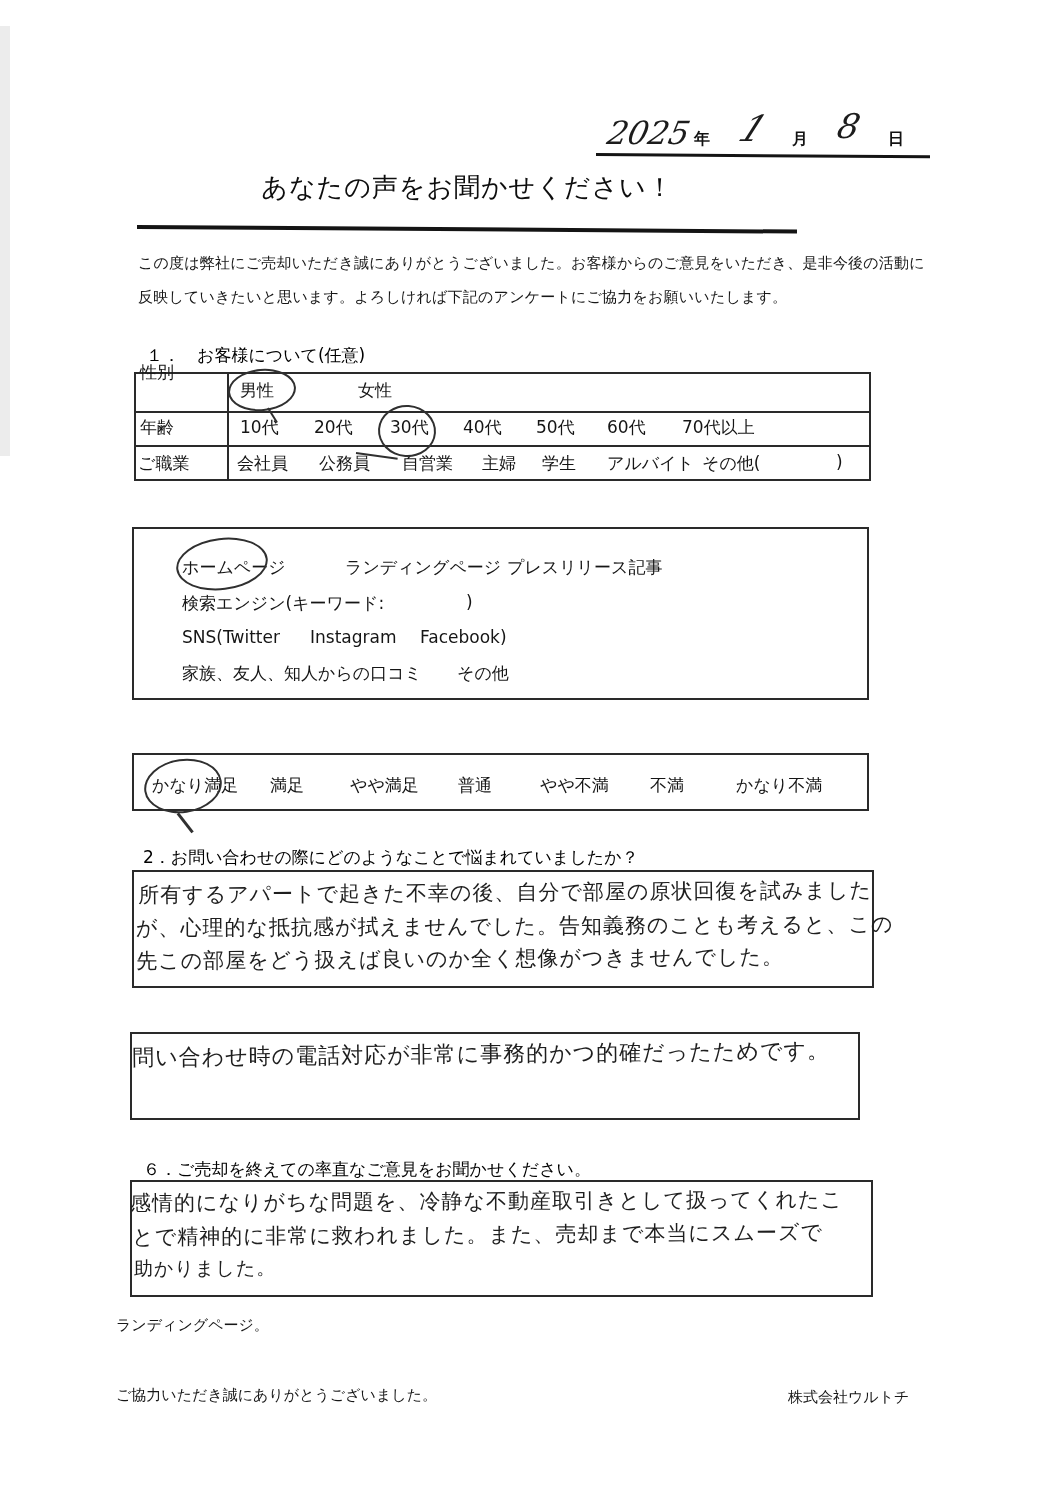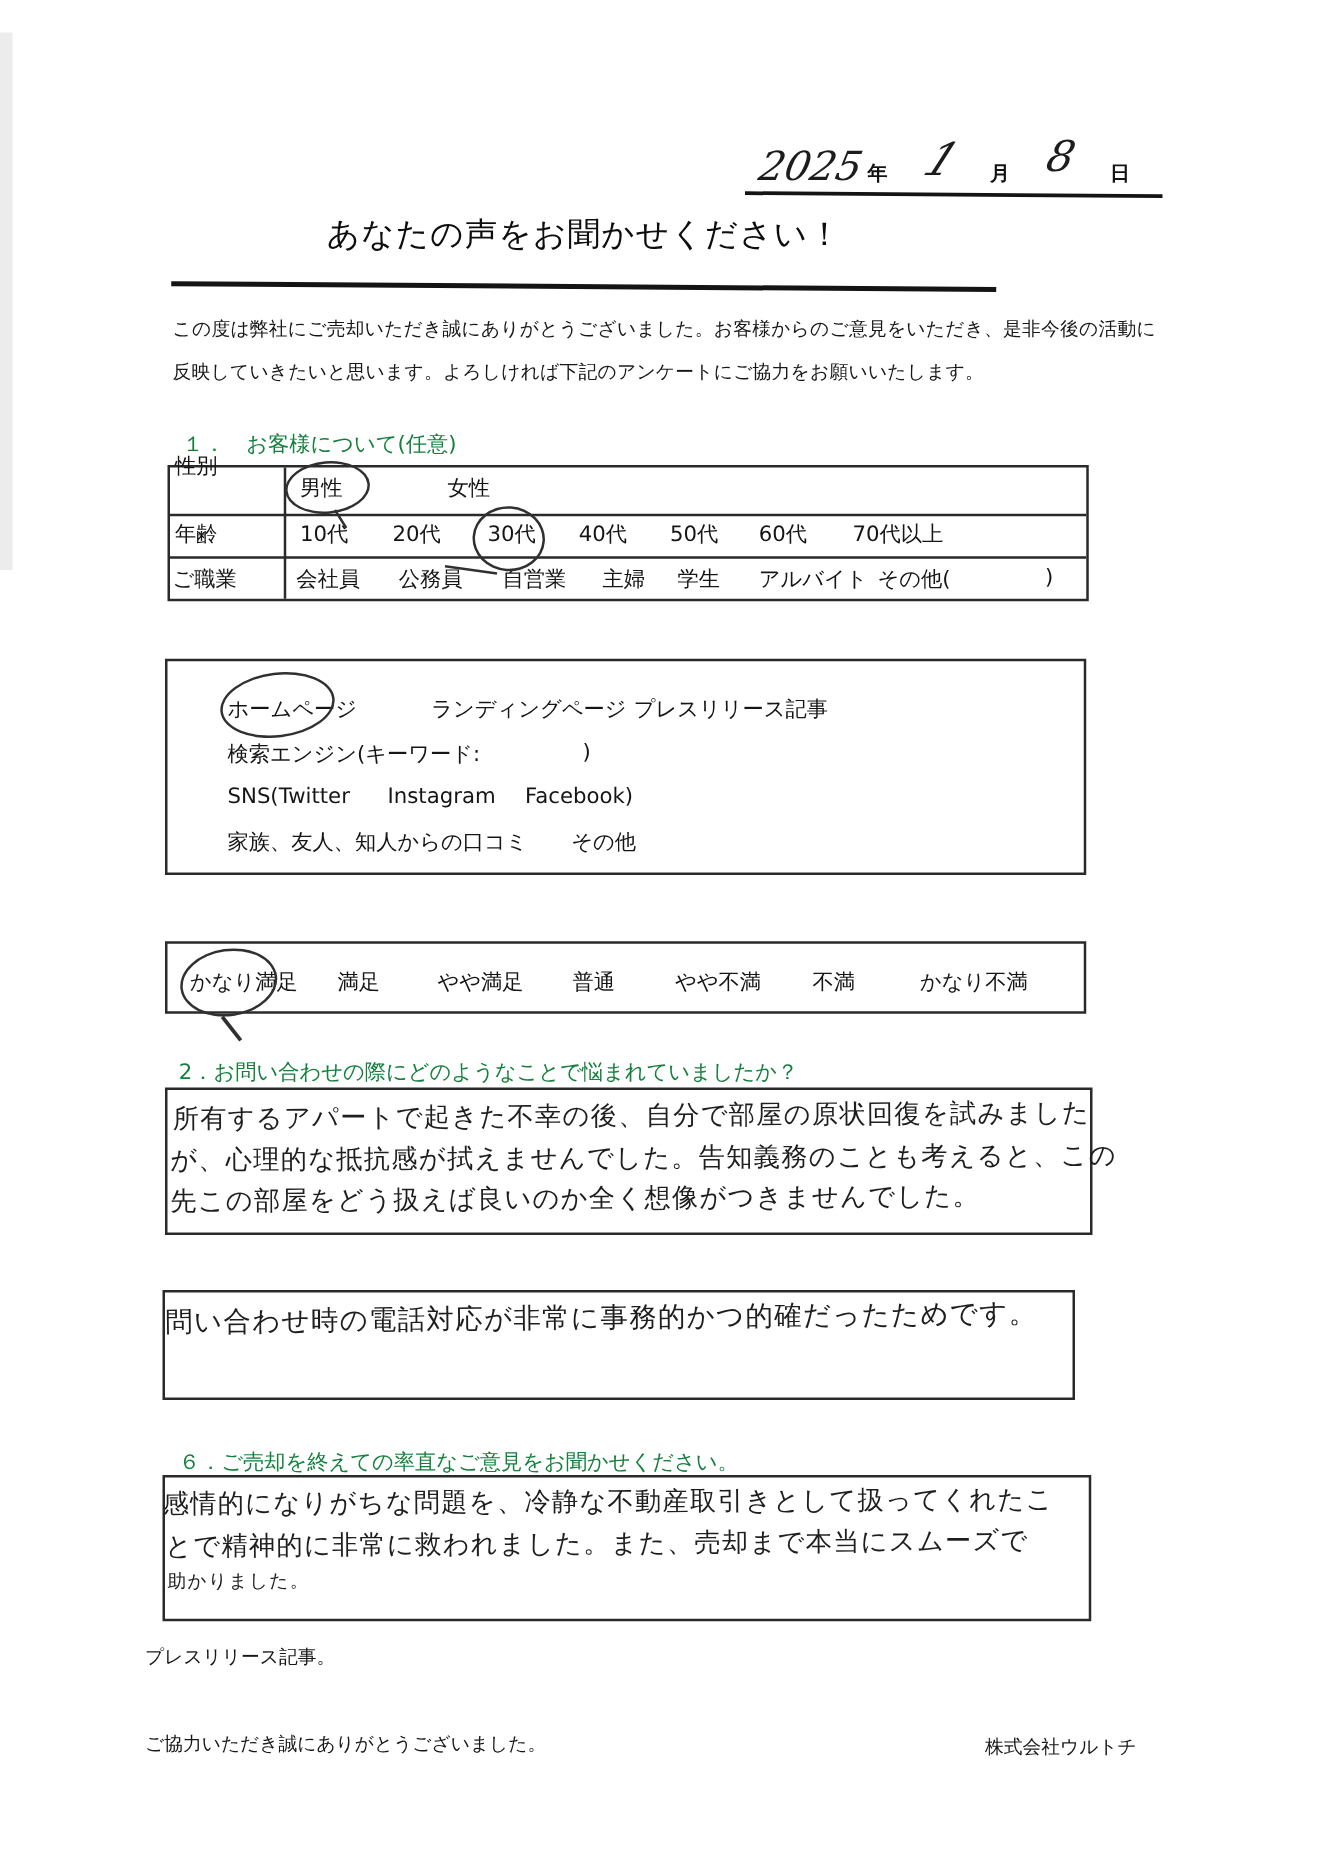--- a/index.html
+++ b/index.html
@@ -23,21 +23,21 @@
   }
   .rule{position:absolute;background:#141414;transform-origin:left center;}
   .box{position:absolute;border:2px solid #2a2a2a;background:transparent;box-sizing:border-box;}
   .tline{position:absolute;background:#2a2a2a;}
   .circle{
     position:absolute;border:2.5px solid #303030;border-radius:50%;
     background:transparent;box-sizing:border-box;
   }
   .tail{position:absolute;background:#303030;transform-origin:left center;}
   .opt{position:absolute;font-size:17px;white-space:nowrap;color:#151515;}
-  .heading{position:absolute;font-size:17px;font-weight:500;color:#15803d;white-space:nowrap;}
+  .heading{position:absolute;font-size:17px;font-weight:500;color:#000000;white-space:nowrap;}
   .scan-strip{position:absolute;left:0;top:26px;width:10px;height:430px;background:#ececec;}
   .title{
     position:absolute;left:140px;top:170px;width:655px;text-align:center;
     font-size:26px;font-weight:400;letter-spacing:1px;color:#0d0d0d;white-space:nowrap;
   }
   .intro{position:absolute;font-size:15px;letter-spacing:0.2px;color:#171717;white-space:nowrap;}
   .footer-text{position:absolute;font-size:15px;color:#171717;white-space:nowrap;}
 </style>
 </head>
 <body>
@@ -122,19 +122,19 @@
   <div class="abs hw" style="left:136px;top:914px;font-size:21px;transform:rotate(-0.3deg);">が、心理的な抵抗感が拭えませんでした。告知義務のことも考えると、この</div>
   <div class="abs hw" style="left:136px;top:947px;font-size:21px;transform:rotate(-0.4deg);">先この部屋をどう扱えば良いのか全く想像がつきませんでした。</div>
 
   <div class="box" style="left:130px;top:1032px;width:730px;height:88px;"></div>
   <div class="abs hw" style="left:132px;top:1043px;font-size:22px;transform:rotate(-0.6deg);">問い合わせ時の電話対応が非常に事務的かつ的確だったためです。</div>
 
   <div class="heading" style="left:143px;top:1158px;">６．ご売却を終えての率直なご意見をお聞かせください。</div>
   <div class="box" style="left:130px;top:1180px;width:743px;height:117px;"></div>
   <div class="abs hw" style="left:130px;top:1189px;font-size:21px;transform:rotate(-0.3deg);">感情的になりがちな問題を、冷静な不動産取引きとして扱ってくれたこ</div>
   <div class="abs hw" style="left:132px;top:1223px;font-size:21px;transform:rotate(-0.4deg);">とで精神的に非常に救われました。また、売却まで本当にスムーズで</div>
-  <div class="abs hw" style="left:134px;top:1256px;font-size:15px;transform:rotate(-0.3deg);">助かりました。</div>
+  <div class="abs hw" style="left:134px;top:1256px;font-size:19px;transform:rotate(-0.3deg);">助かりました。</div>
 
-  <div class="footer-text" style="left:116px;top:1316px;">プレスリリース記事。</div>
+  <div class="footer-text" style="left:116px;top:1316px;">ランディングページ。</div>
   <div class="footer-text" style="left:116px;top:1386px;">ご協力いただき誠にありがとうございました。</div>
   <div class="footer-text" style="left:788px;top:1388px;">株式会社ウルトチ</div>
 
 </div>
 
 </body></html>

